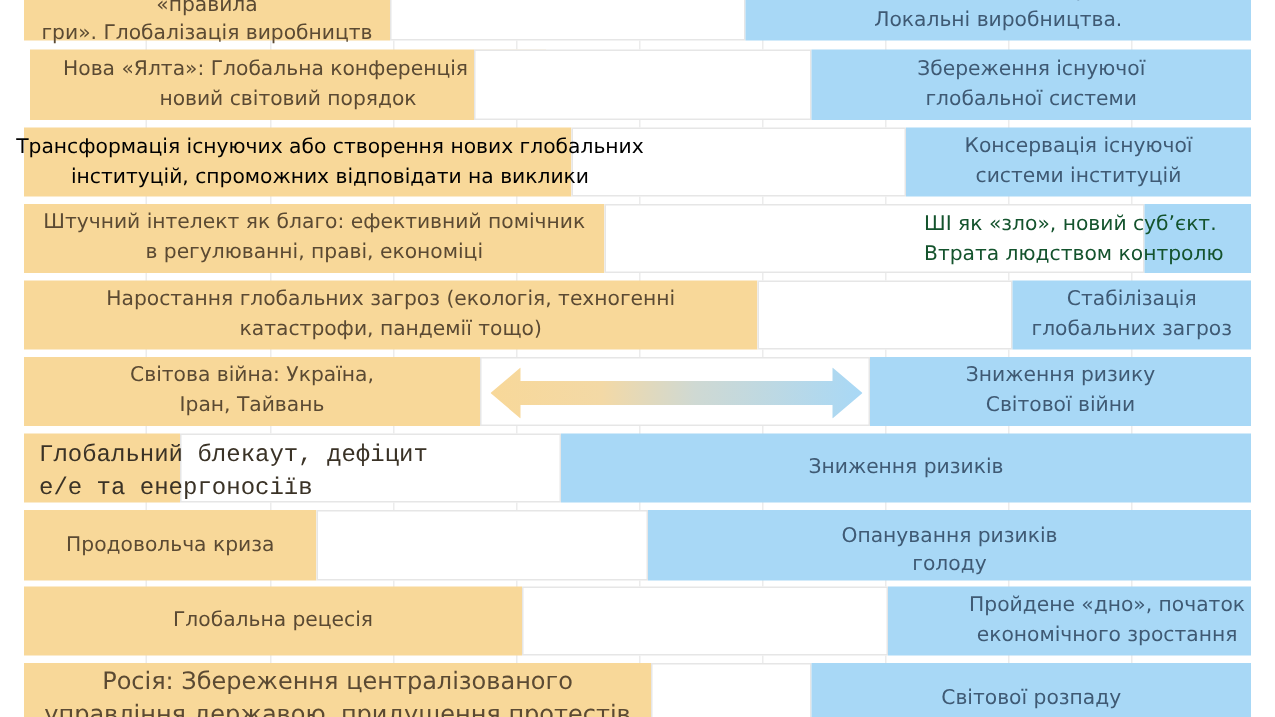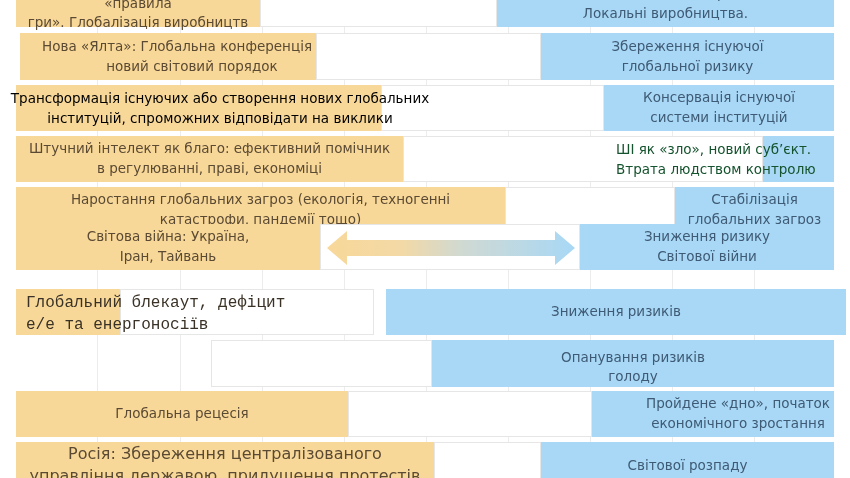--- a/index.html
+++ b/index.html
@@ -57,21 +57,21 @@
 </div>
 
 <div class="row" style="top:33px;height:47px;">
   <div class="seg orange" style="left:4px;width:344px;">
     <span class="t">Нова «Ялта»: Глобальна конференція про
 новий світовий порядок</span>
   </div>
   <div class="seg white" style="left:300px;width:225px;"></div>
   <div class="seg blue" style="left:525px;width:293px;">
     <span class="t">Збереження існуючої
-глобальної ризику</span>
+глобальної системи</span>
   </div>
 </div>
 
 <div class="row" style="top:85px;height:46px;">
   <div class="seg orange" style="left:0;width:365px;overflow:visible;">
   </div>
   <div class="seg white" style="left:365px;width:223px;"></div>
   <div class="seg blue" style="left:588px;width:230px;">
     <span class="t">Консервація існуючої
 системи інституцій</span>
@@ -96,21 +96,21 @@
     <span class="t">Наростання глобальних загроз (екологія, техногенні
 катастрофи, пандемії тощо)</span>
   </div>
   <div class="seg white" style="left:489px;width:170px;"></div>
   <div class="seg blue" style="left:659px;width:159px;">
     <span class="t">Стабілізація
 глобальних загроз</span>
   </div>
 </div>
 
-<div class="row" style="top:224px;height:46px;">
+<div class="row" style="top:238px;height:46px;">
   <div class="seg orange" style="left:0;width:304px;">
     <span class="t">Світова війна: Україна,
 Іран, Тайвань</span>
   </div>
   <div class="seg white" style="left:304px;width:260px;">
     <div class="arrow-wrap">
       <svg width="248" height="34" viewBox="0 0 248 34" preserveAspectRatio="none">
         <defs>
           <linearGradient id="arrowGrad" x1="0" y1="0" x2="1" y2="0">
             <stop offset="0" stop-color="#f8d899"></stop>
@@ -125,28 +125,31 @@
   </div>
   <div class="seg blue" style="left:564px;width:254px;">
     <span class="t">Зниження ризику
 Світової війни</span>
   </div>
 </div>
 
 <div class="row" style="top:289px;height:46px;">
   <div class="seg orange" style="left:0;width:104px;"></div>
   <div class="seg white" style="left:104px;width:254px;"></div>
-  <div class="seg blue" style="left:358px;width:460px;margin-left:12px;">
+  <div class="seg blue" style="left:358px;width:460px;">
     <span class="t">Зниження ризиків</span>
   </div>
   <span class="overflow" style="left:10px;top:3px;width:300px;font-size:16px;line-height:1.4;color:#3a3226;font-family:Liberation Mono, monospace;">Глобальний блекаут, дефіцит
 е/е та енергоносіїв</span>
 </div>
 
 <div class="row" style="top:340px;height:47px;">
+  <div class="seg orange" style="left:0;width:195px;">
+    <span class="t">Продовольча криза</span>
+  </div>
   <div class="seg white" style="left:195px;width:221px;"></div>
   <div class="seg blue" style="left:416px;width:402px;align-items:flex-end;">
     <span class="t">Опанування ризиків
 голоду</span>
   </div>
 </div>
 
 <div class="row" style="top:391px;height:46px;">
   <div class="seg orange" style="left:0;width:332px;">
     <span class="t">Глобальна рецесія</span>

